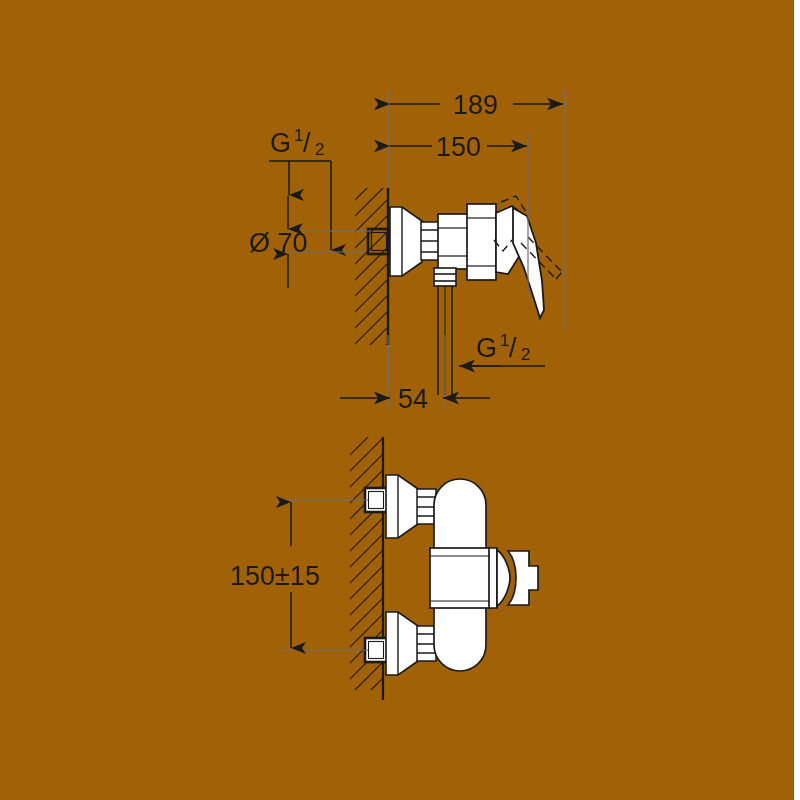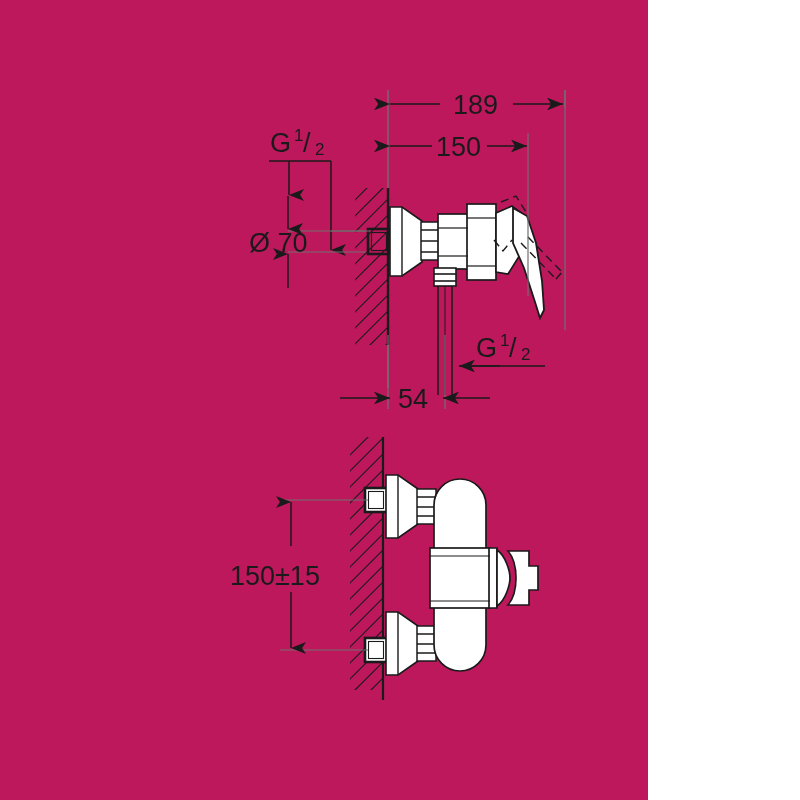--- a/index.html
+++ b/index.html
@@ -8,23 +8,23 @@
     background: #ffffff;
   }
   body {
     width: 800px;
     height: 800px;
     font-family: "Liberation Sans", sans-serif;
     overflow: hidden;
   }
   #sheet {
     position: relative;
-    width: 648px;
+    width: 794px;
     height: 800px;
-    background: #be185d;
+    background: #a16207;
   }
   svg.drawing {
     position: absolute;
     top: 0;
     left: 0;
     width: 800px;
     height: 800px;
   }
   .dim-text {
     font-family: "Liberation Sans", sans-serif;

